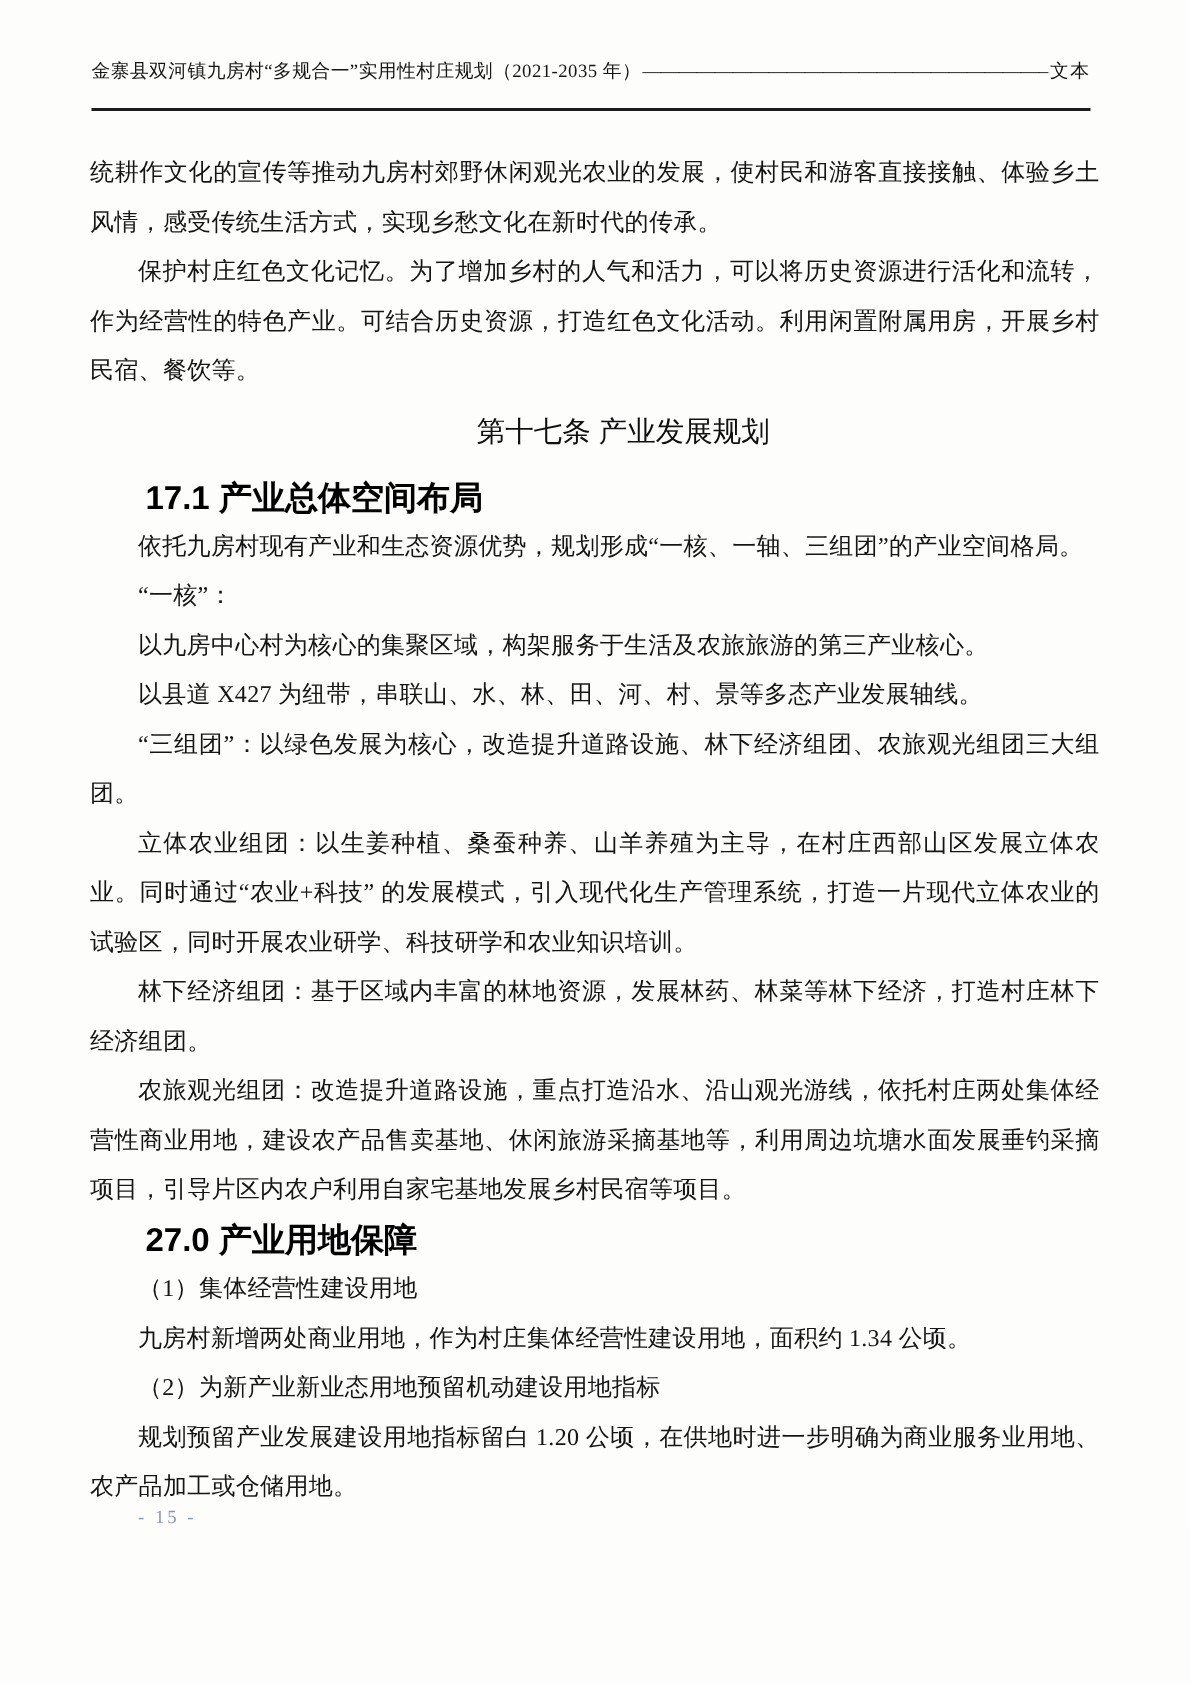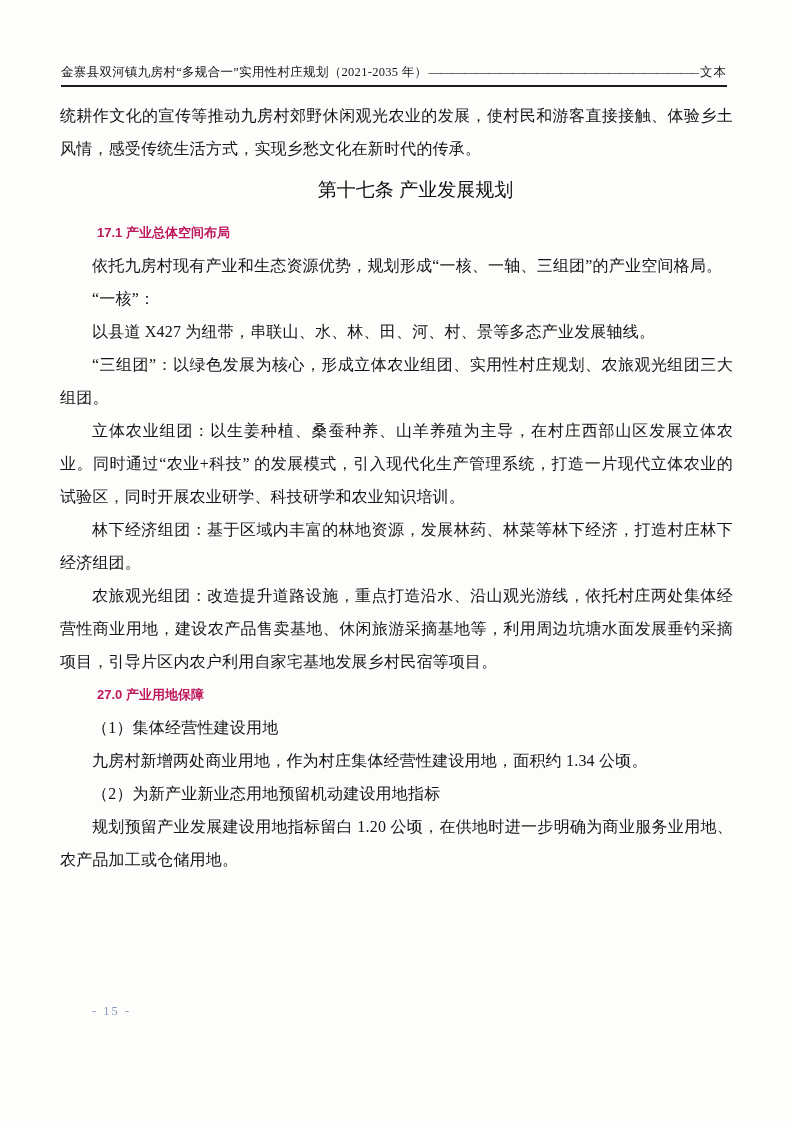--- a/index.html
+++ b/index.html
@@ -13,27 +13,27 @@
     height: 1122px;
     margin: 0 auto;
     background: #fdfdfc;
     color: #151515;
     font-family: "Liberation Serif", "DejaVu Serif", serif;
     overflow: hidden;
   }
   
   .header {
     position: absolute;
-    top: 64px;
+    top: 39px;
     left: 61px;
     width: 666px;
     display: flex;
     align-items: baseline;
     border-bottom: 2px solid #1c1c1c;
-    padding-bottom: 4px;
+    padding-bottom: 16px;
     font-size: 12.5px;
     white-space: nowrap;
   }
   .header-title { flex: 0 0 auto; letter-spacing: 0.3px; }
   .header-dashes {
     flex: 1 1 auto;
     overflow: hidden;
     letter-spacing: -0.5px;
     margin: 0 1px;
   }
@@ -61,23 +61,23 @@
     font-size: 19px;
     line-height: 28px;
     color: #101010;
     text-align: center;
   }
   .h2 {
     margin: 0;
     padding-left: 37px;
     font-family: "Liberation Sans", "DejaVu Sans", sans-serif;
     font-weight: bold;
-    font-size: 13px;
+    font-size: 22px;
     line-height: 33px;
-    color: #be185d;
+    color: #000000;
   }
   
   .footer {
     position: absolute;
     left: 92px;
     top: 1004px;
     font-size: 12.5px;
     letter-spacing: 2px;
     color: #8496bb;
   }
@@ -88,26 +88,28 @@
 <div class="page">
 
   <div class="header">
     <span class="header-title">金寨县双河镇九房村“多规合一”实用性村庄规划（2021-2035 年）</span>
     <span class="header-dashes">————————————————————————————————————————</span>
     <span class="header-suffix">文本</span>
   </div>
 
   <div class="content">
     <p class="para">统耕作文化的宣传等推动九房村郊野休闲观光农业的发展，使村民和游客直接接触、体验乡土风情，感受传统生活方式，实现乡愁文化在新时代的传承。</p>
+    <p class="para indent">保护村庄红色文化记忆。为了增加乡村的人气和活力，可以将历史资源进行活化和流转，作为经营性的特色产业。可结合历史资源，打造红色文化活动。利用闲置附属用房，开展乡村民宿、餐饮等。</p>
     <h1 class="h1">第十七条 产业发展规划</h1>
     <h2 class="h2">17.1 产业总体空间布局</h2>
     <p class="para indent">依托九房村现有产业和生态资源优势，规划形成“一核、一轴、三组团”的产业空间格局。</p>
     <p class="para indent">“一核”：</p>
+    <p class="para indent">以九房中心村为核心的集聚区域，构架服务于生活及农旅旅游的第三产业核心。</p>
     <p class="para indent">以县道 X427 为纽带，串联山、水、林、田、河、村、景等多态产业发展轴线。</p>
-    <p class="para indent">“三组团”：以绿色发展为核心，形成立体农业组团、实用性村庄规划、农旅观光组团三大组团。</p>
+    <p class="para indent">“三组团”：以绿色发展为核心，改造提升道路设施、林下经济组团、农旅观光组团三大组团。</p>
     <p class="para indent">立体农业组团：以生姜种植、桑蚕种养、山羊养殖为主导，在村庄西部山区发展立体农业。同时通过“农业+科技”  的发展模式，引入现代化生产管理系统，打造一片现代立体农业的试验区，同时开展农业研学、科技研学和农业知识培训。</p>
     <p class="para indent">林下经济组团：基于区域内丰富的林地资源，发展林药、林菜等林下经济，打造村庄林下经济组团。</p>
     <p class="para indent">农旅观光组团：改造提升道路设施，重点打造沿水、沿山观光游线，依托村庄两处集体经营性商业用地，建设农产品售卖基地、休闲旅游采摘基地等，利用周边坑塘水面发展垂钓采摘项目，引导片区内农户利用自家宅基地发展乡村民宿等项目。</p>
     <h2 class="h2">27.0 产业用地保障</h2>
     <p class="para indent">（1）集体经营性建设用地</p>
     <p class="para indent">九房村新增两处商业用地，作为村庄集体经营性建设用地，面积约 1.34 公顷。</p>
     <p class="para indent">（2）为新产业新业态用地预留机动建设用地指标</p>
     <p class="para indent">规划预留产业发展建设用地指标留白 1.20 公顷，在供地时进一步明确为商业服务业用地、农产品加工或仓储用地。</p>
   </div>
 

